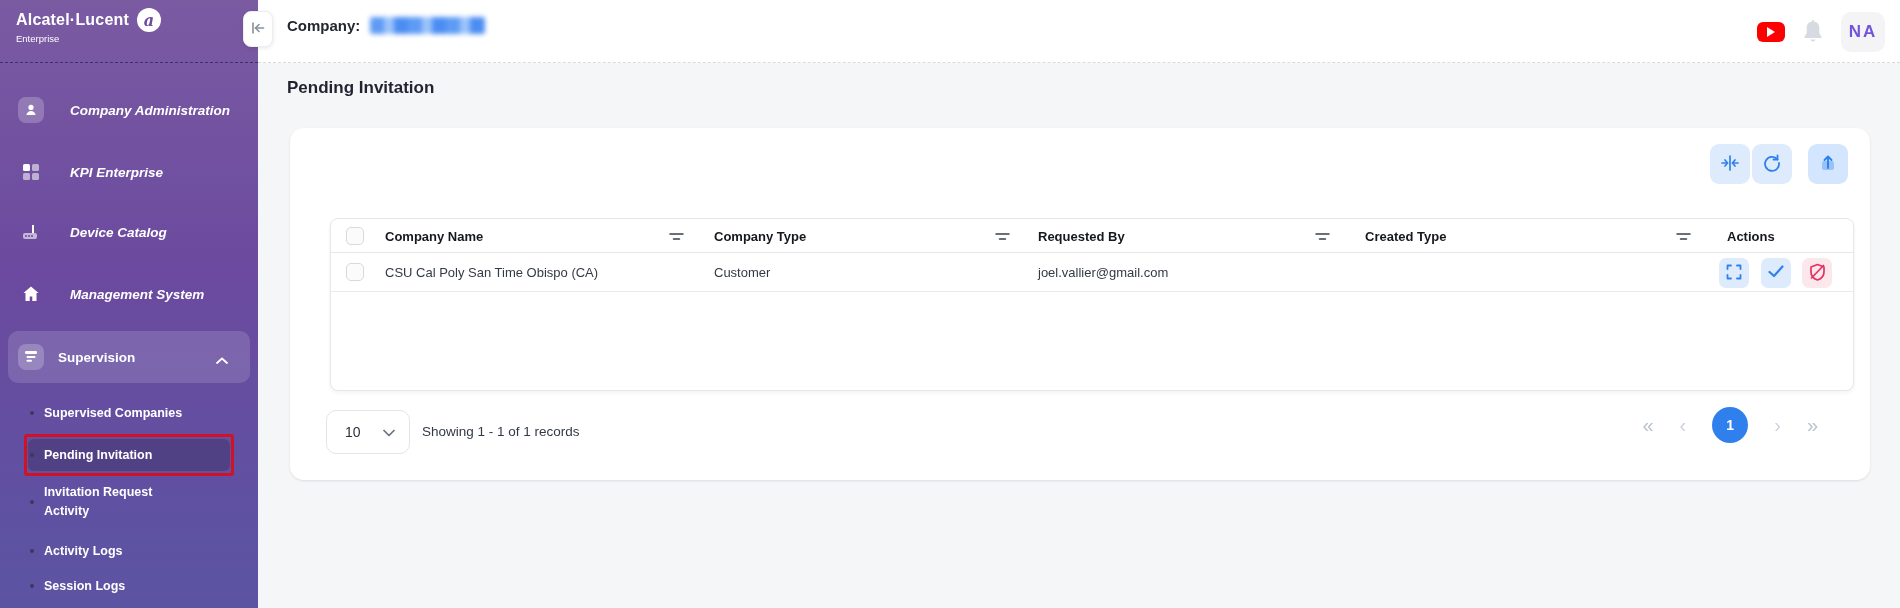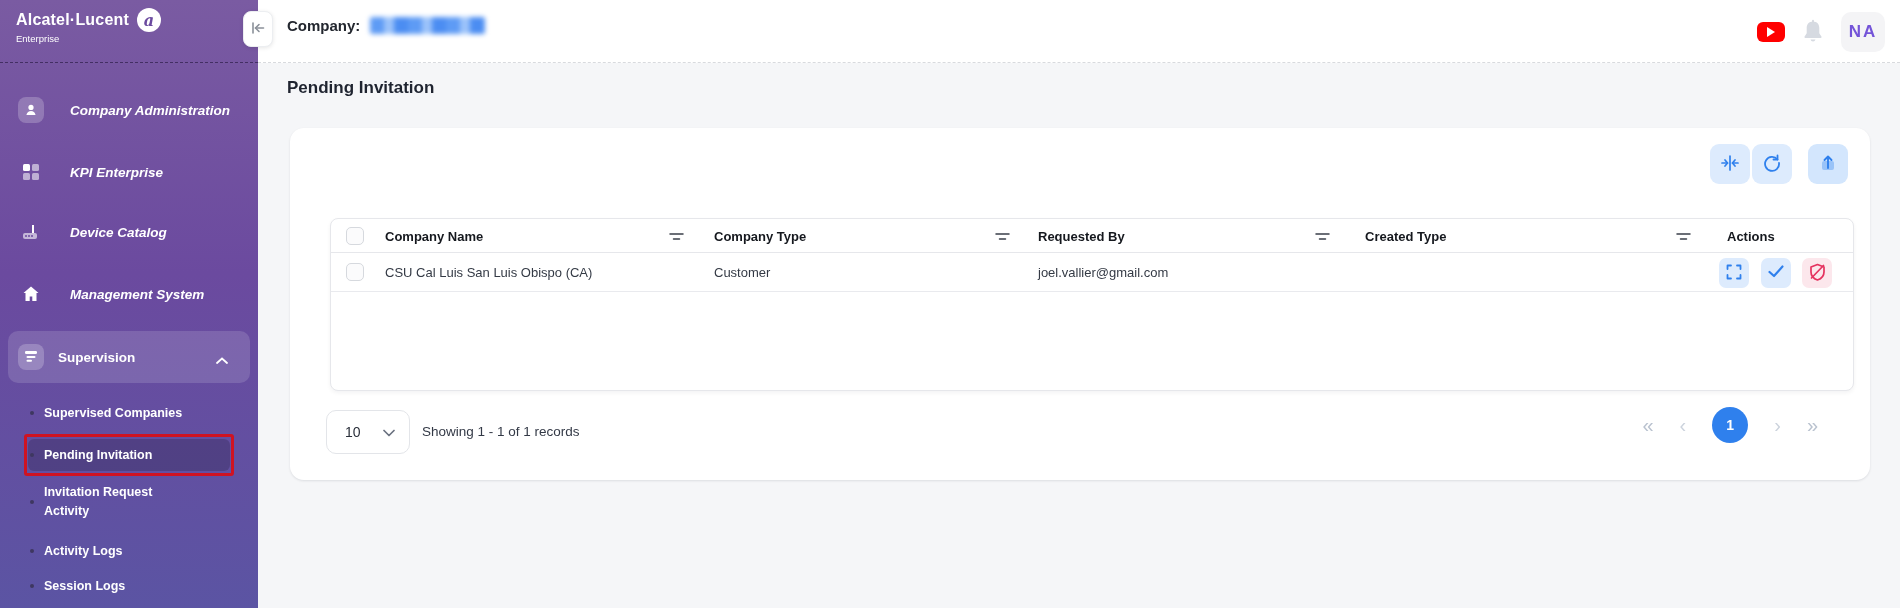--- a/index.html
+++ b/index.html
@@ -275,21 +275,21 @@
           <svg width="15" height="12" viewBox="0 0 15 12">
               <line x1="1" y1="3" x2="14" y2="3" stroke="#3a3f4a" stroke-width="1.5" stroke-linecap="round"></line>
               <line x1="4.5" y1="8" x2="10.5" y2="8" stroke="#3a3f4a" stroke-width="1.5" stroke-linecap="round"></line>
             </svg>
         </span>
         <span class="th" style="left:1396px;">Actions</span>
       </div>
 
       <div class="trow">
         <span class="cb"></span>
-        <span class="td" style="left:54px;">CSU Cal Luis San Luis Obispo (CA)</span>
+        <span class="td" style="left:54px;">CSU Cal Poly San Time Obispo (CA)</span>
         <span class="td" style="left:383px;">Customer</span>
         <span class="td" style="left:707px;">joel.vallier@gmail.com</span>
 
         <button class="act-btn act-expand">
           <span>
             <svg width="16" height="16" viewBox="0 0 16 16" fill="none" stroke="#2f80ed" stroke-width="1.8" stroke-linecap="round" stroke-linejoin="round">
               <polyline points="1.5,5 1.5,1.5 5,1.5"></polyline>
                 <polyline points="11,1.5 14.5,1.5 14.5,5"></polyline>
               <polyline points="14.5,11 14.5,14.5 11,14.5"></polyline>
                 <polyline points="5,14.5 1.5,14.5 1.5,11"></polyline>

